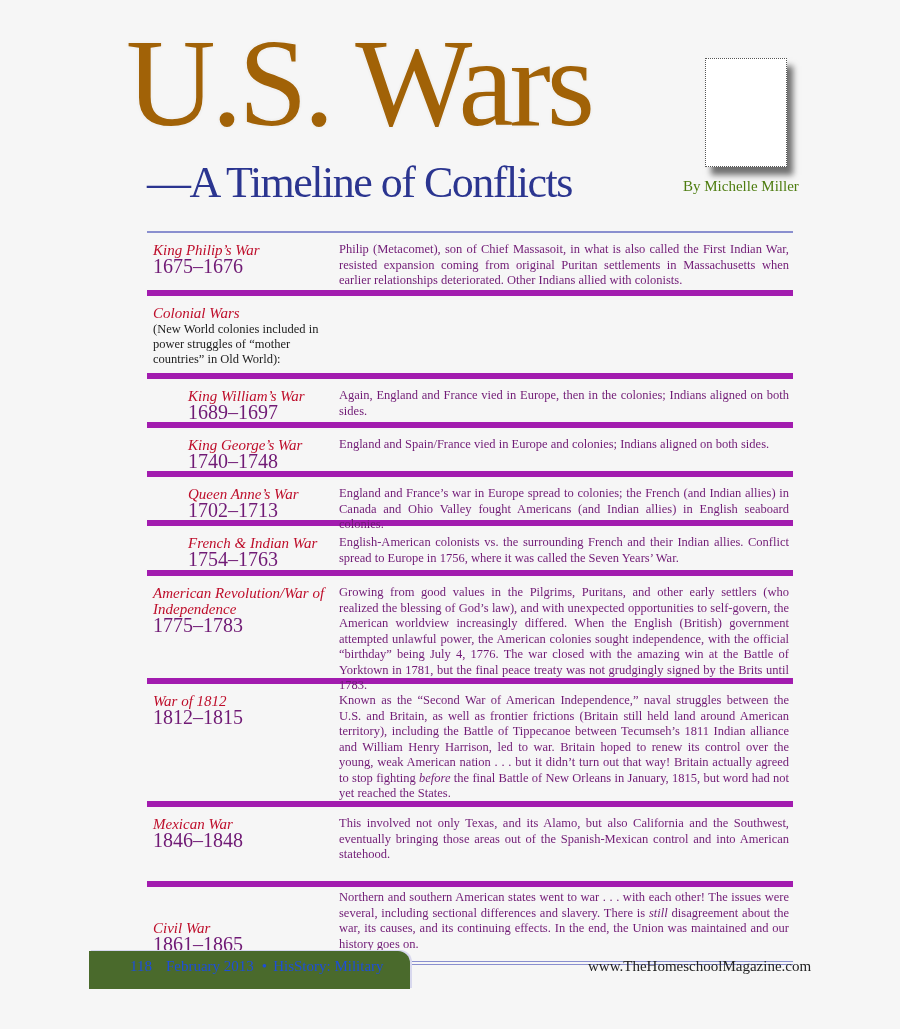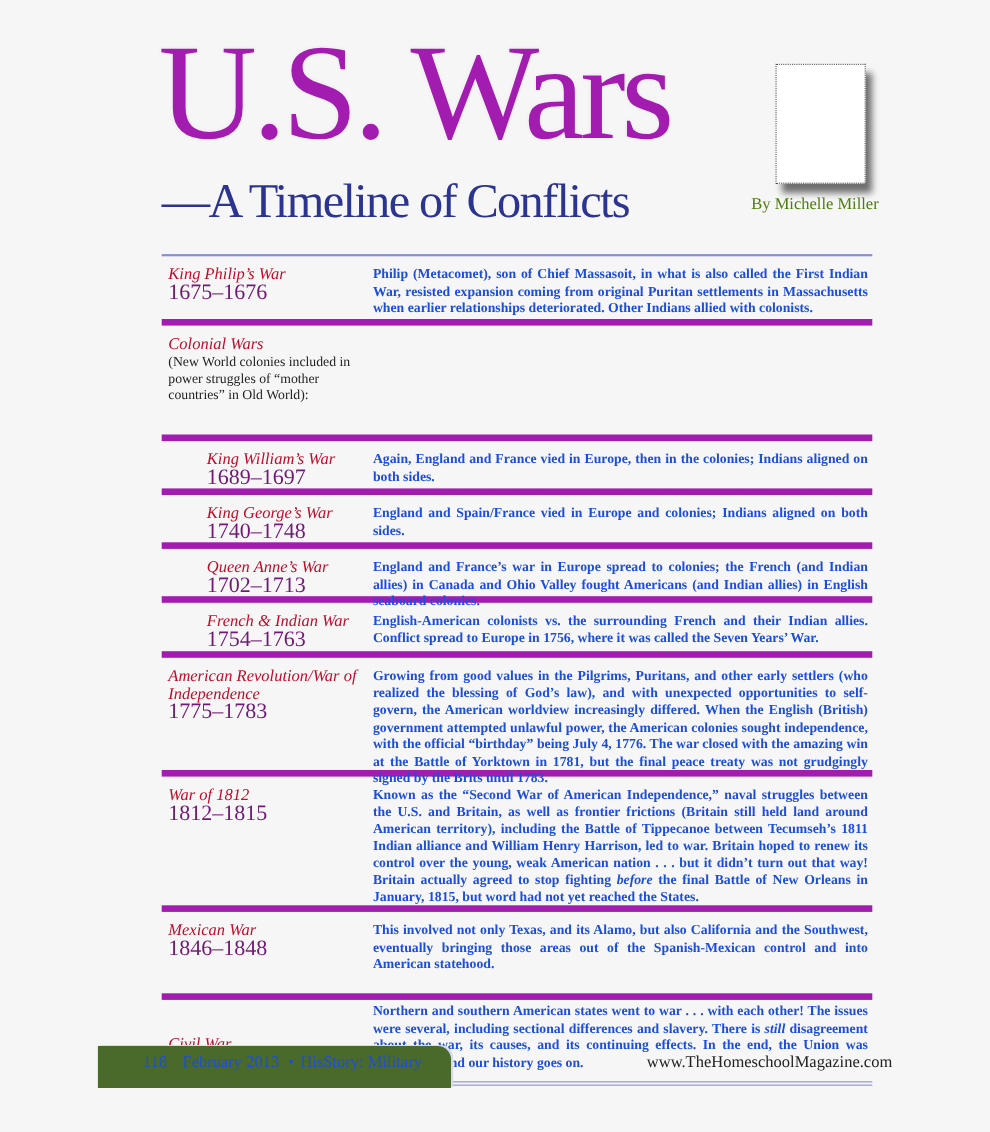--- a/index.html
+++ b/index.html
@@ -6,24 +6,23 @@
   body {
     width: 900px; height: 1029px; position: relative; overflow: hidden;
     background: #f6f6f6;
     font-family: "Liberation Serif", "DejaVu Serif", serif;
     color: #2a2a2a;
   }
   .title-main {
     position: absolute; left: 126px; top: 22px;
     font-family: "Liberation Serif", serif;
     font-size: 124px; line-height: 124px; letter-spacing: -4px;
-    color: #a21caf;
+    color: #a16207;
     text-shadow: 0 0 2px #fff, 0 0 3px #ddd;
     white-space: nowrap;
-    margin-left: 18px;
   }
   .title-sub {
     position: absolute; left: 147px; top: 158px;
     font-size: 44px; line-height: 50px; letter-spacing: -1.5px;
     color: #2b3590; white-space: nowrap;
   }
   .byline {
     position: absolute; left: 683px; top: 178px;
     font-size: 15px; color: #4d7c0f; white-space: nowrap;
   }
@@ -45,21 +44,21 @@
   .left.indent { padding-left: 41px; }
   .name {
     font-style: italic; color: #be0d2a; font-size: 15px; line-height: 16px;
   }
   .years {
     color: #701a75; font-size: 20px; line-height: 16px;
   }
   .note { font-size: 12.5px; line-height: 15px; color: #222; margin-top: 1px; }
   .desc {
     flex: 1; font-size: 12.5px; line-height: 15.5px; text-align: justify;
-    color: #1d4ed8; padding-right: 4px; font-weight: bold;
+    color: #701a75; padding-right: 4px;
   }
   .desc em { font-style: italic; }
   .footer-bar {
     position: absolute; left: 89px; top: 951px; width: 321px; height: 38px;
     background: #4a6a2c; border-top-right-radius: 12px;
     box-shadow: 2px -1px 0 #d8d8ee;
   }
   .footer-text {
     position: absolute; left: 130px; top: 958px; color: #1d4ed8;
     font-size: 15px; white-space: nowrap;
@@ -81,21 +80,21 @@
 
 <div class="timeline">
   <div class="row" style="height:63px">
     <div class="left">
       <div class="name">King Philip’s War</div>
       <div class="years">1675–1676</div>
     </div>
     <div class="desc">Philip (Metacomet), son of Chief Massasoit, in what is also called the First Indian War, resisted expansion coming from original Puritan settlements in Massachusetts when earlier relationships deteriorated. Other Indians allied with colonists.</div>
   </div>
 
-  <div class="row" style="height:105px">
+  <div class="row" style="height:83px">
     <div class="left" style="width:190px">
       <div class="name">Colonial Wars</div>
       <div class="note">(New World colonies included in power struggles of “mother countries” in Old World):</div>
     </div>
     <div class="desc"></div>
   </div>
 
   <div class="row" style="height:49px">
     <div class="left indent">
       <div class="name">King William’s War</div>

